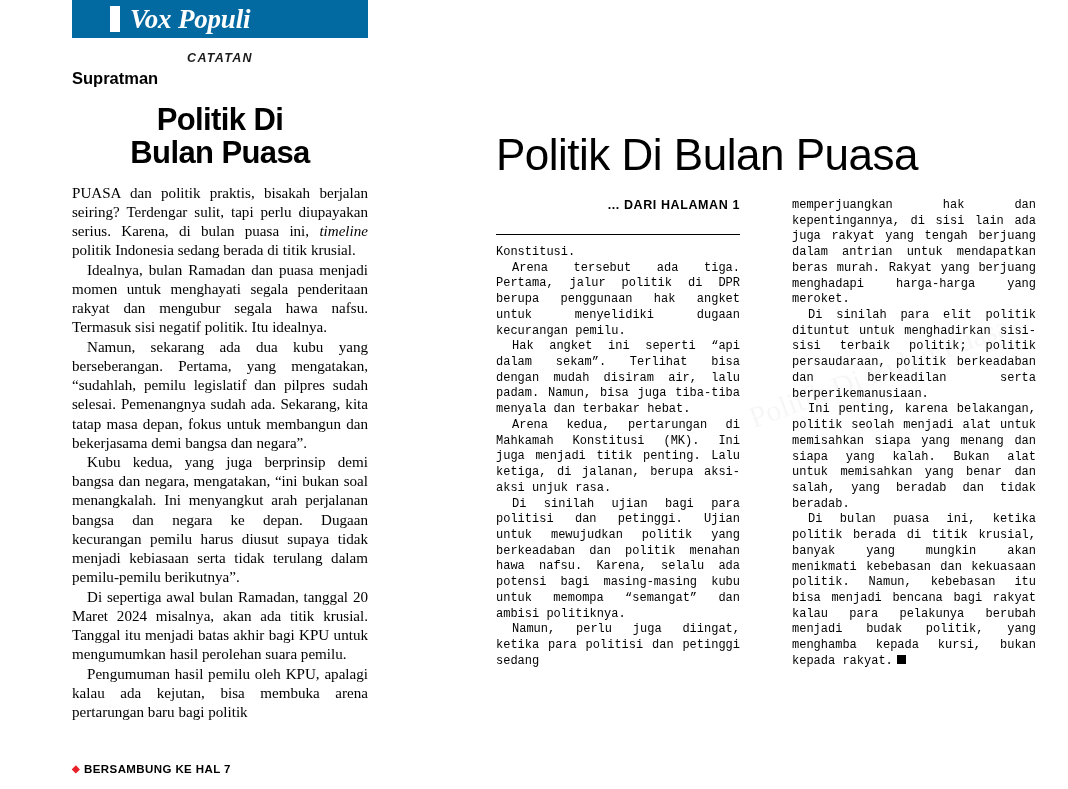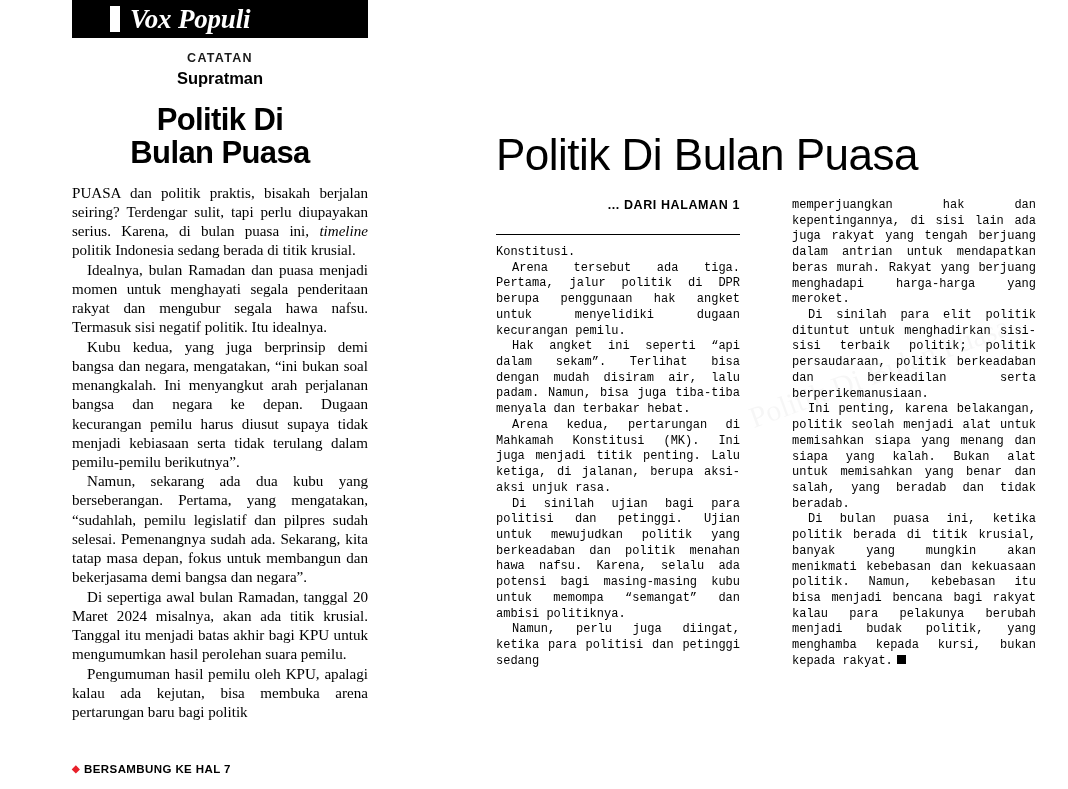--- a/index.html
+++ b/index.html
@@ -22,21 +22,21 @@
     left: 72px;
     top: 0;
     width: 296px;
     height: 789px;
   }
 
   .masthead {
     position: relative;
     width: 296px;
     height: 38px;
-    background: #000000;
+    background: #0369a1;
     display: flex;
     align-items: center;
   }
   .masthead-bar {
     width: 10px;
     height: 26px;
     background: #ffffff;
     margin-left: 38px;
     margin-right: 10px;
   }
@@ -51,23 +51,24 @@
   }
 
   .kicker {
     text-align: center;
     font-family: "Liberation Sans", sans-serif;
     font-size: 12.5px;
     font-weight: bold;
     letter-spacing: 1.3px;
     margin-top: 13px;
     color: #1a1a1a;
+    font-style: italic;
   }
   .byline {
-    text-align: center;
+    text-align: left;
     font-family: "Liberation Sans", sans-serif;
     font-size: 16.5px;
     font-weight: bold;
     margin-top: 4px;
     color: #000000;
   }
 
   .left-headline {
     text-align: center;
     font-family: Liberation Sans, sans-serif;
@@ -207,22 +208,22 @@
   <div class="byline">Supratman</div>
 
   <div class="left-headline">
     <div>Politik Di</div>
     <div>Bulan Puasa</div>
   </div>
 
   <div class="left-body">
     <p class="first">PUASA dan politik praktis, bisakah berjalan seiring? Terdengar sulit, tapi perlu diupayakan serius. Karena, di bulan puasa ini, <em>timeline</em> politik Indonesia sedang berada di titik krusial.</p>
     <p>Idealnya, bulan Ramadan dan puasa menjadi momen untuk menghayati segala penderitaan rakyat dan mengubur segala hawa nafsu. Termasuk sisi negatif politik. Itu idealnya.</p>
+    <p>Namun, sekarang ada dua kubu yang berseberangan. Pertama, yang mengatakan, “sudahlah, pemilu legislatif dan pilpres sudah selesai. Pemenangnya sudah ada. Sekarang, kita tatap masa depan, fokus untuk membangun dan bekerjasama demi bangsa dan negara”.</p>
     <p>Kubu kedua, yang juga berprinsip demi bangsa dan negara, mengatakan, “ini bukan soal menangkalah. Ini menyangkut arah perjalanan bangsa dan negara ke depan. Dugaan kecurangan pemilu harus diusut supaya tidak menjadi kebiasaan serta tidak terulang dalam pemilu-pemilu berikutnya”.</p>
-    <p>Namun, sekarang ada dua kubu yang berseberangan. Pertama, yang mengatakan, “sudahlah, pemilu legislatif dan pilpres sudah selesai. Pemenangnya sudah ada. Sekarang, kita tatap masa depan, fokus untuk membangun dan bekerjasama demi bangsa dan negara”.</p>
     <p>Di sepertiga awal bulan Ramadan, tanggal 20 Maret 2024 misalnya, akan ada titik krusial. Tanggal itu menjadi batas akhir bagi KPU untuk mengumumkan hasil perolehan suara pemilu.</p>
     <p>Pengumuman hasil pemilu oleh KPU, apalagi kalau ada kejutan, bisa membuka arena pertarungan baru bagi politik</p>
   </div>
 
   <div class="continue-line">
     <span class="diamond">◆</span><span>BERSAMBUNG KE HAL 7</span>
   </div>
 </div>
 
 <div class="right-side">

